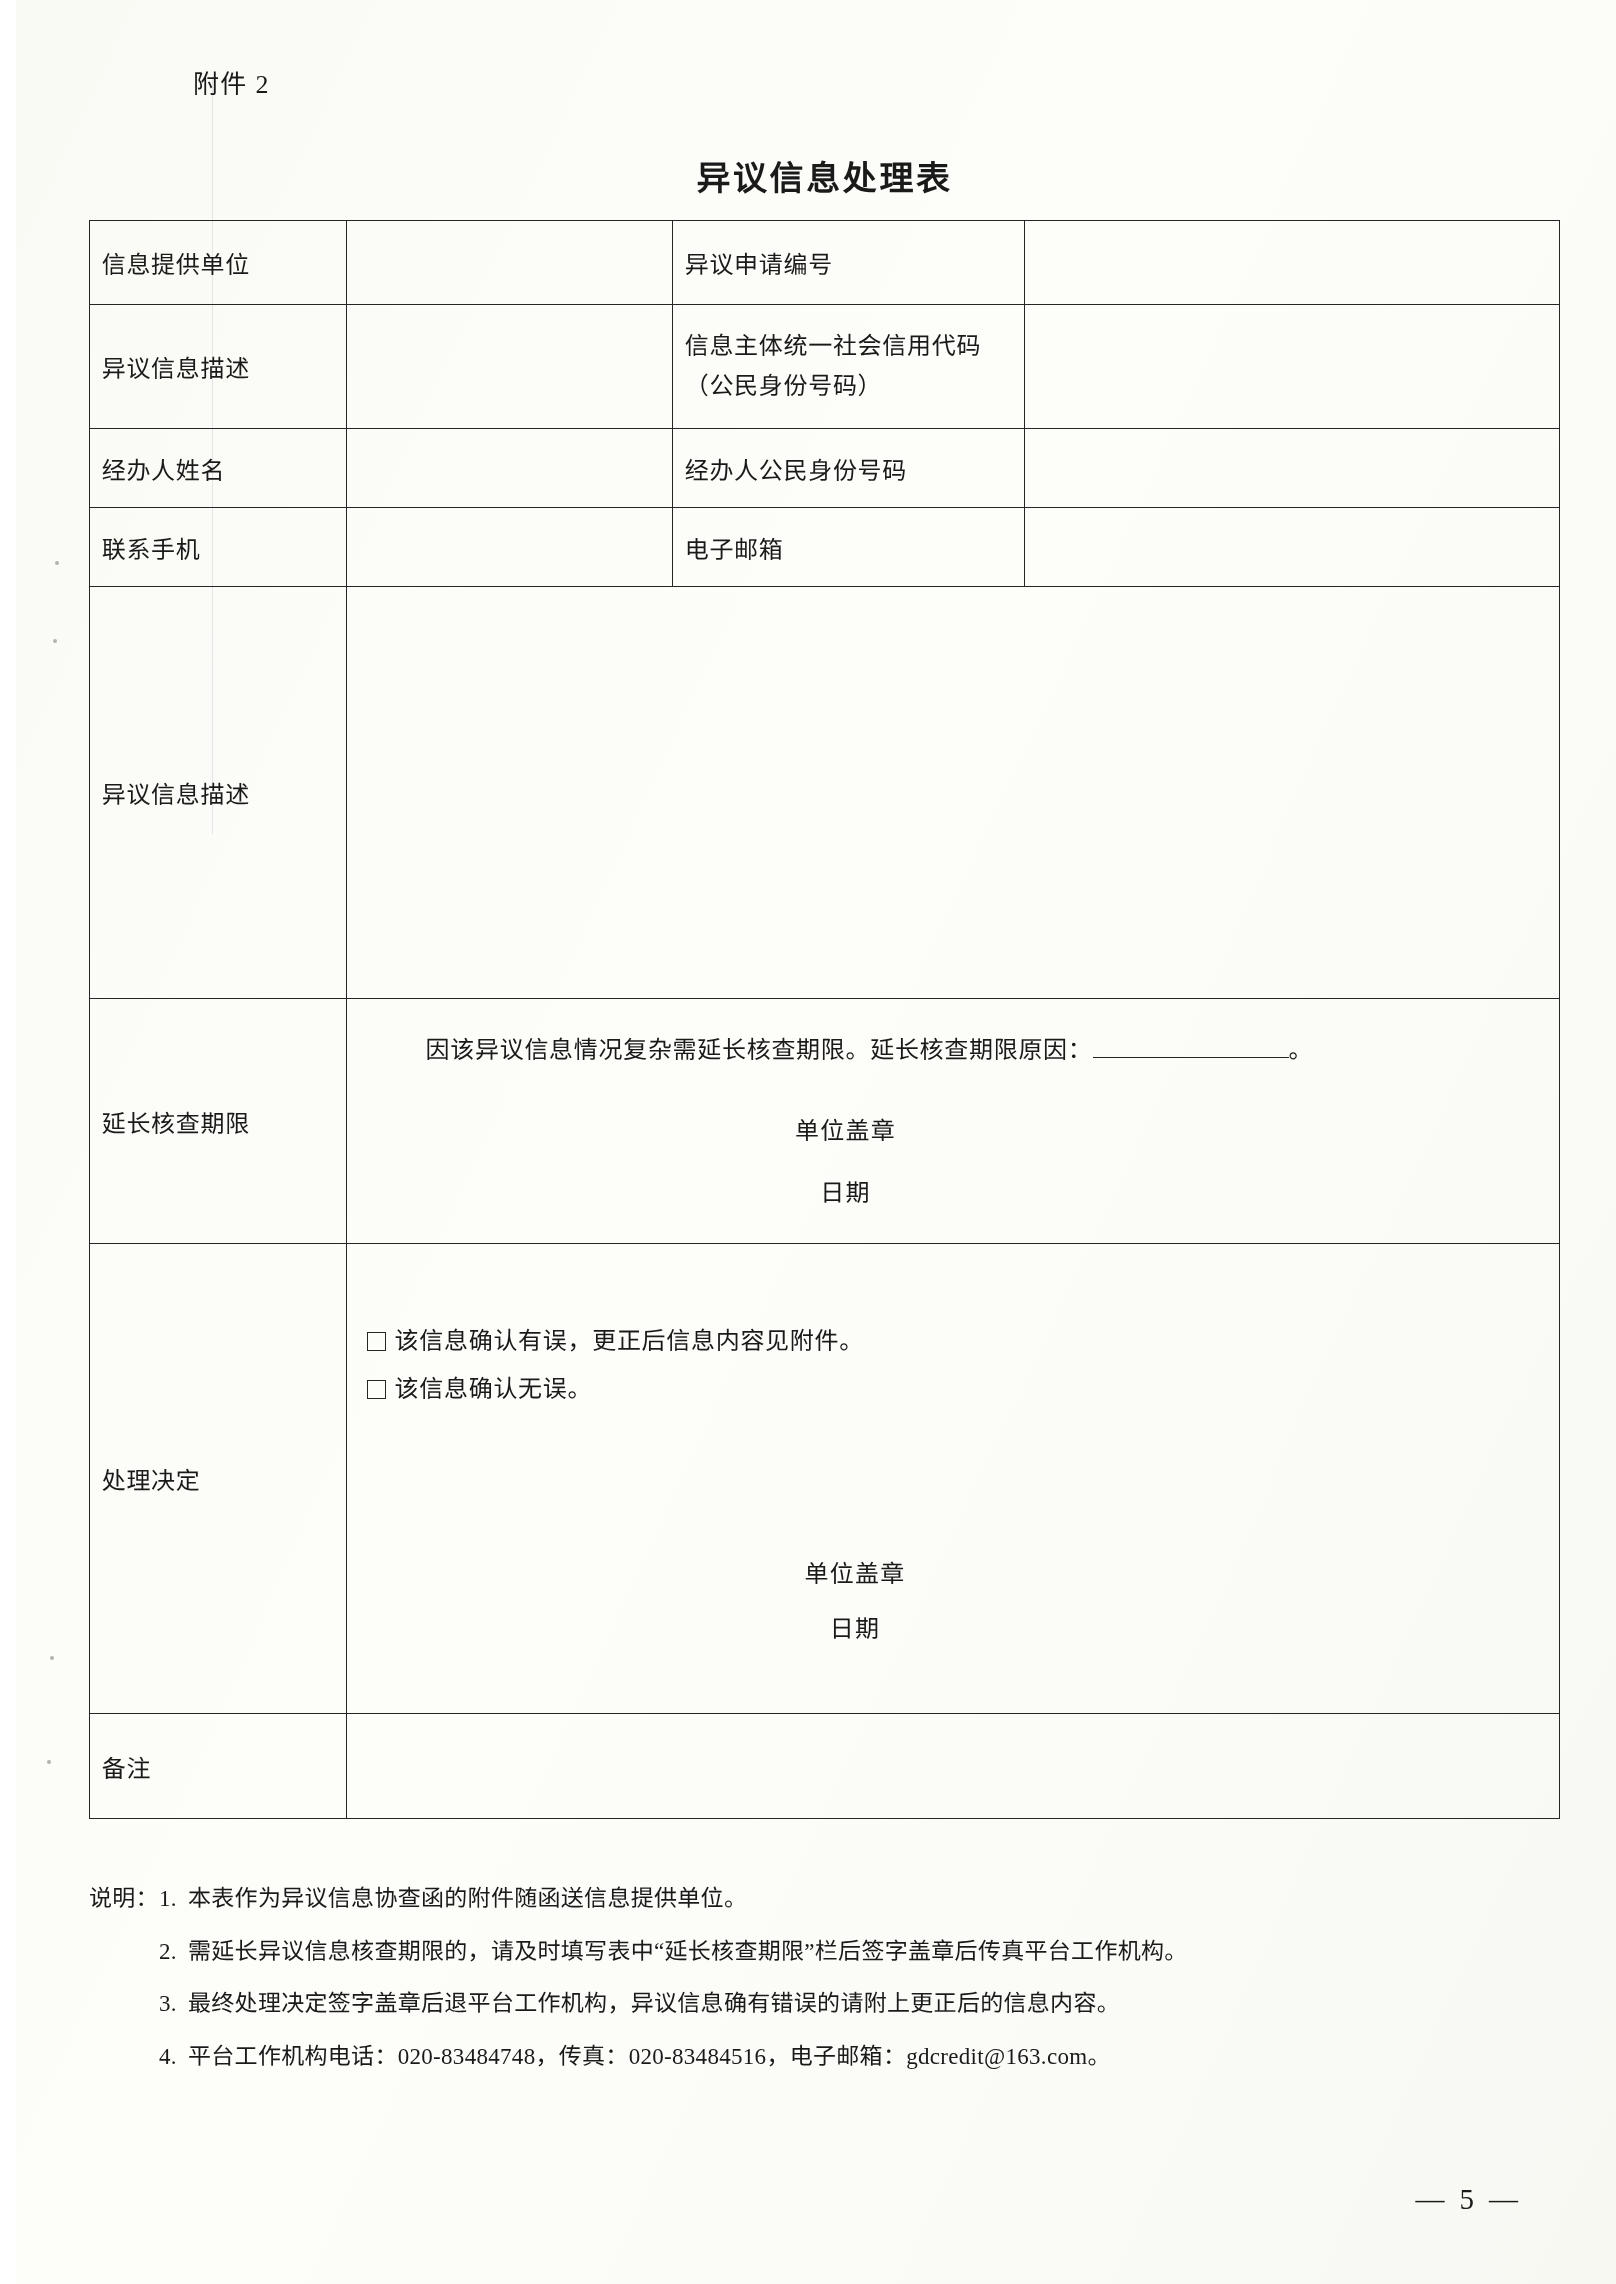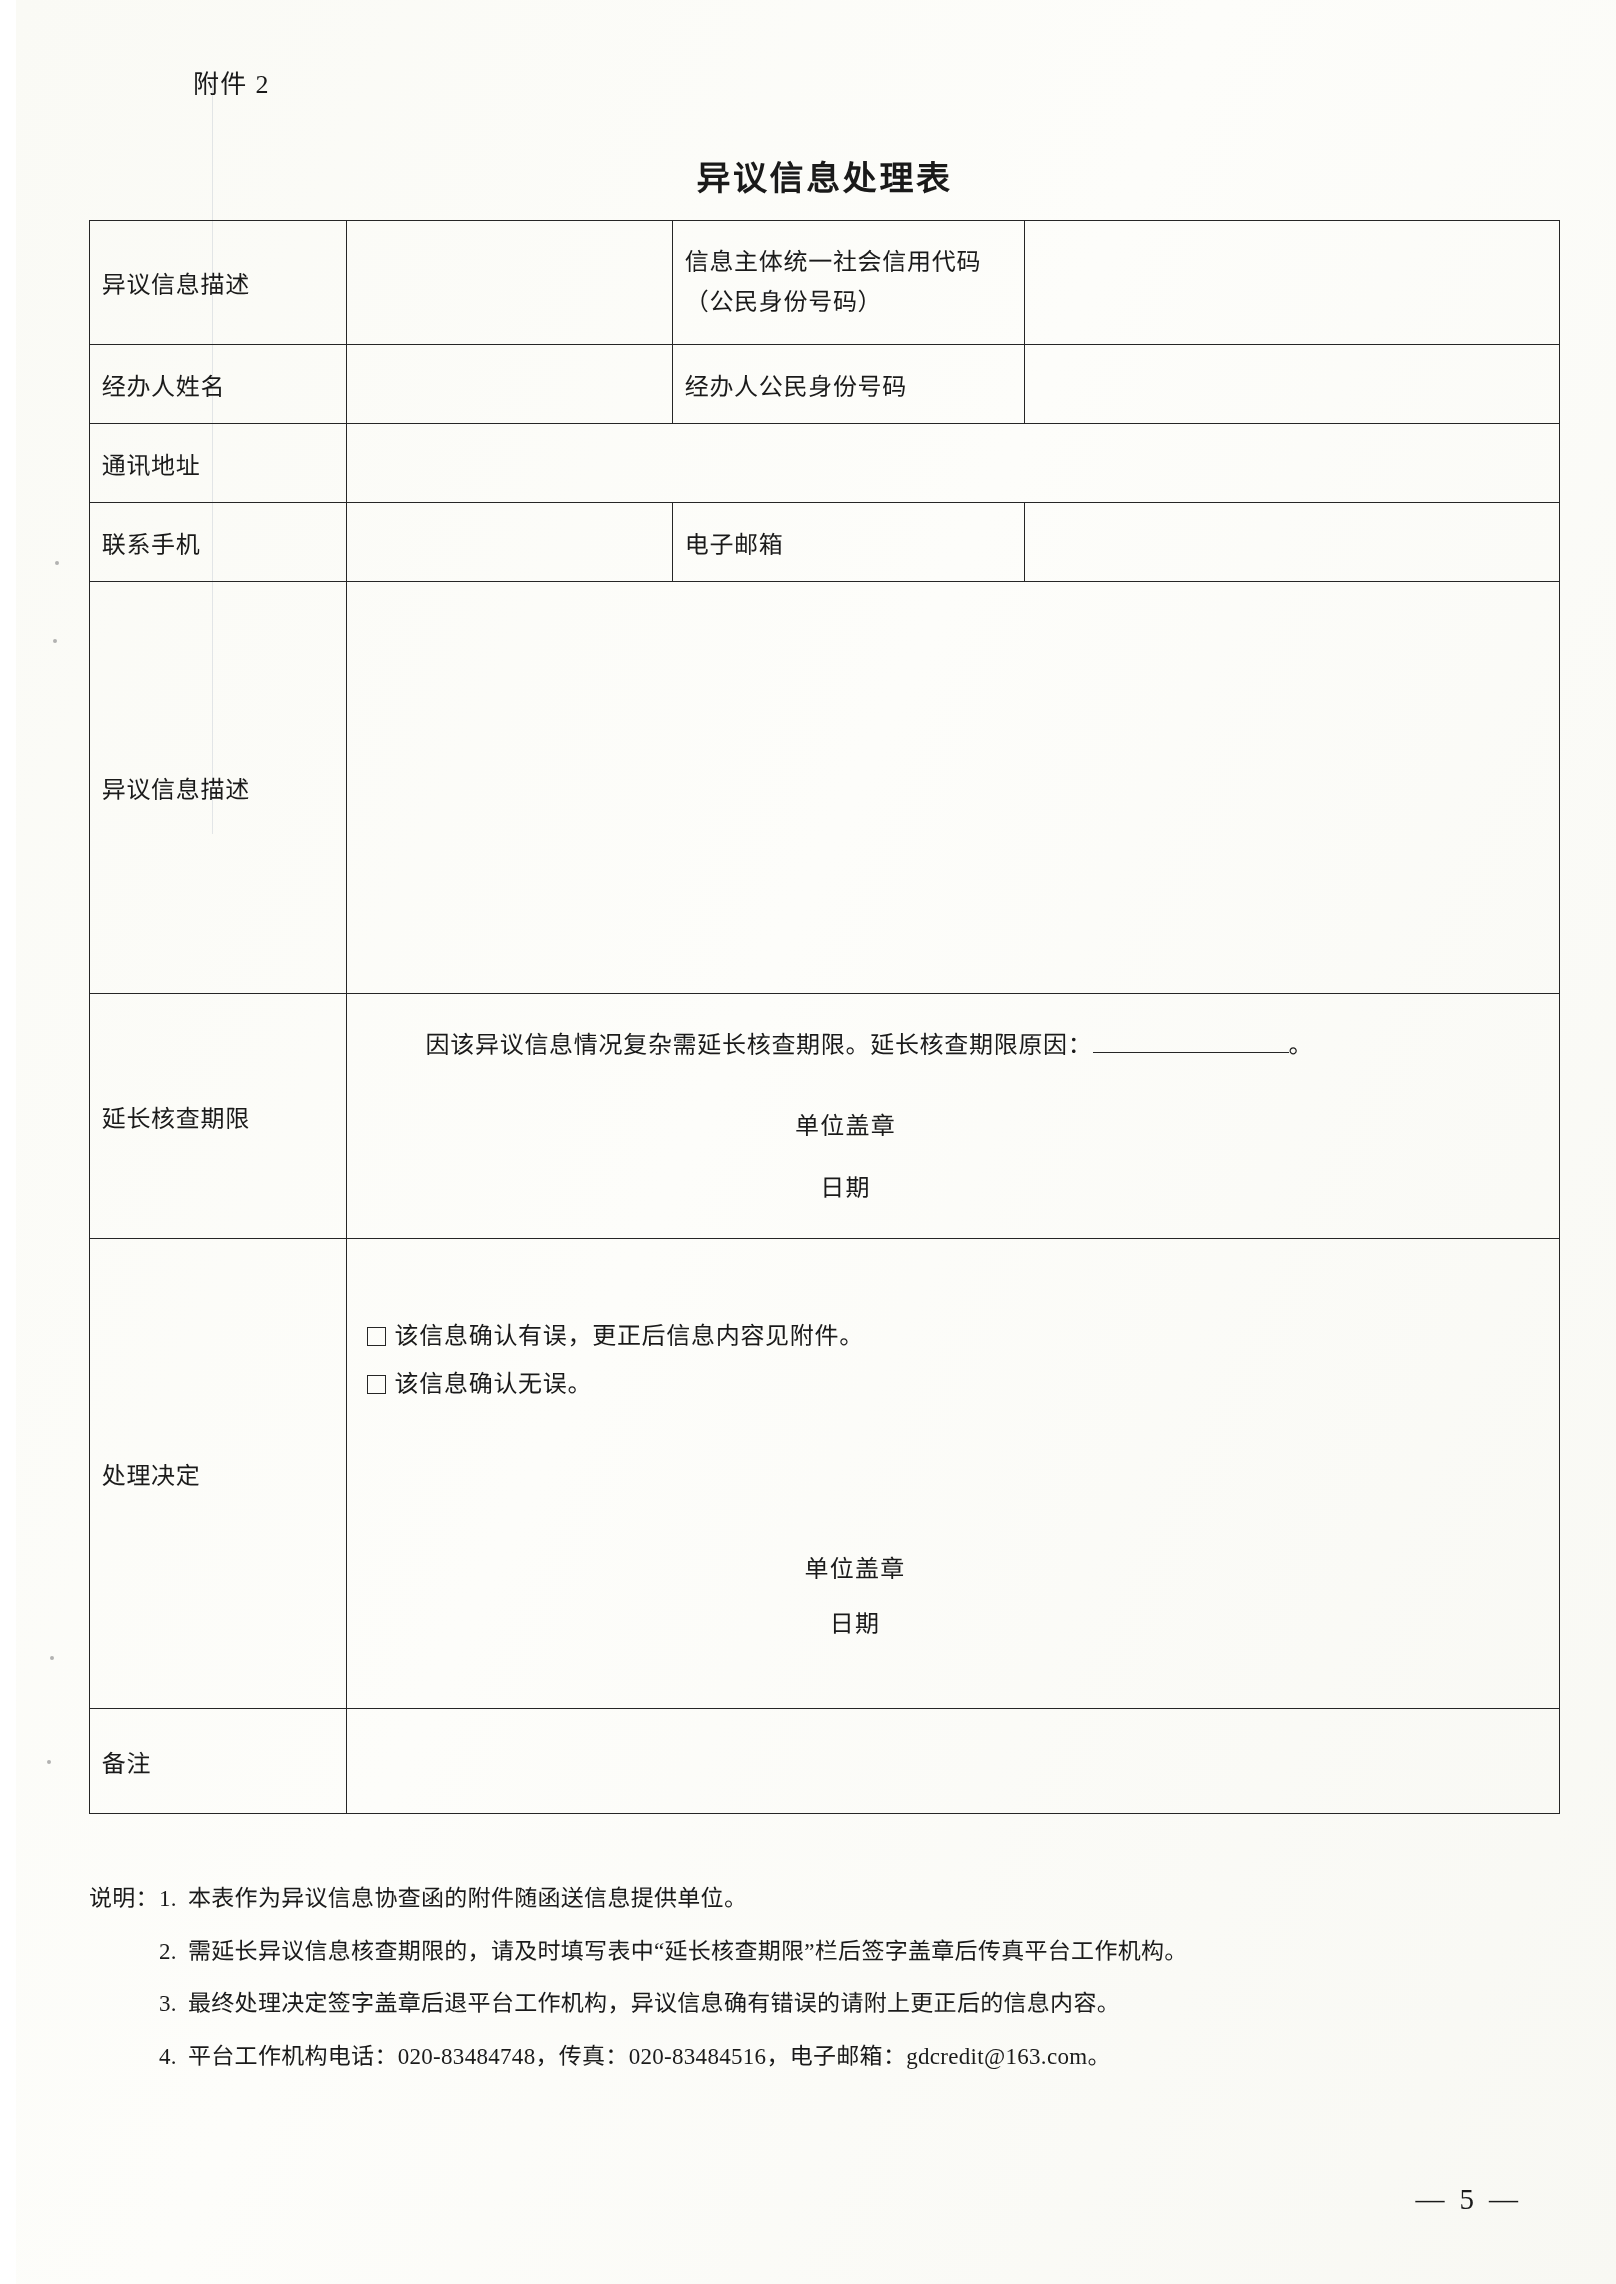--- a/index.html
+++ b/index.html
@@ -207,34 +207,36 @@
 
     <table class="form">
       <colgroup>
         <col style="width:257px">
         <col style="width:326px">
         <col style="width:352px">
         <col style="width:535px">
       </colgroup>
       <tbody>
         <tr>
+          <td class="lbl" style="height:70px;">信息提供单位</td>
+          <td class="blank"></td>
+          <td class="lbl">异议申请编号</td>
+          <td class="blank"></td>
+        </tr>
+        <tr>
           <td class="lbl" style="height:110px;">异议信息描述</td>
           <td class="blank"></td>
           <td class="lbl" style="line-height:1.65;">信息主体统一社会信用代码（公民身份号码）</td>
           <td class="blank"></td>
         </tr>
         <tr>
           <td class="lbl" style="height:65px;">经办人姓名</td>
           <td class="blank"></td>
           <td class="lbl">经办人公民身份号码</td>
           <td class="blank"></td>
-        </tr>
-        <tr>
-          <td class="lbl" style="height:65px;">通讯地址</td>
-          <td class="blank" colspan="3"></td>
         </tr>
         <tr>
           <td class="lbl" style="height:65px;">联系手机</td>
           <td class="blank"></td>
           <td class="lbl">电子邮箱</td>
           <td class="blank"></td>
         </tr>
 
         <tr>
           <td class="lbl cell-mid" style="height:398px;">异议信息描述</td>

